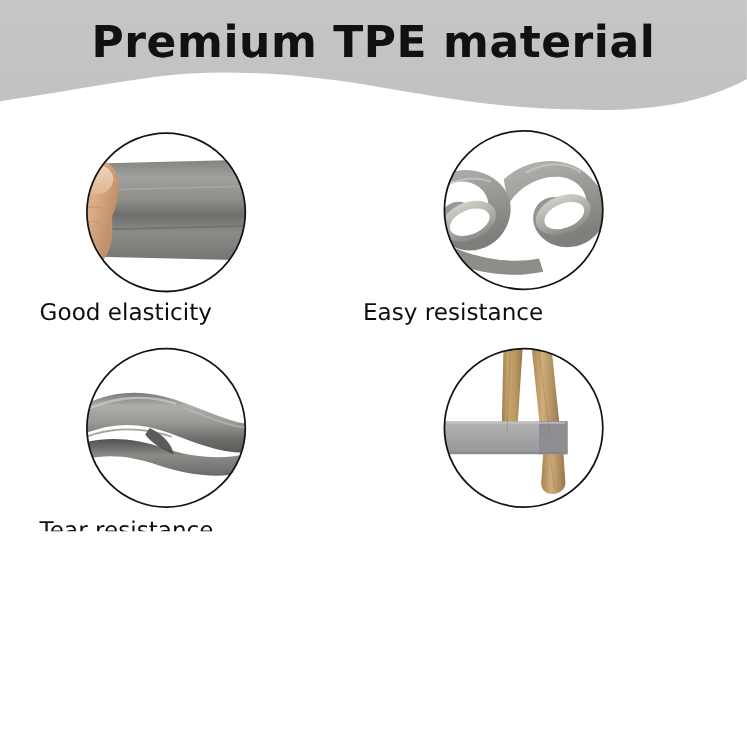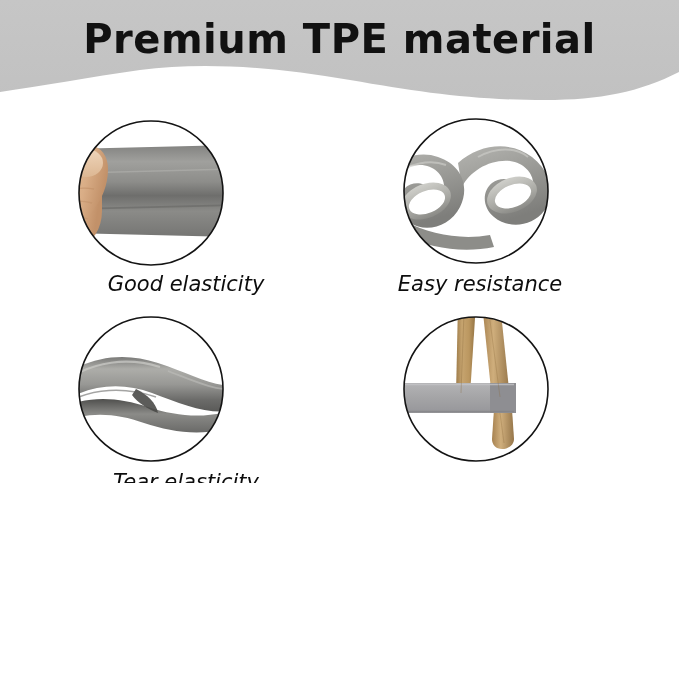--- a/index.html
+++ b/index.html
@@ -73,29 +73,27 @@
   .circle-wrap svg {
     position: absolute;
     left: 0;
     top: 0;
     display: block;
   }
 
   .feature-caption {
     position: relative;
     width: 300px;
-    text-align: center;
     font-family: "DejaVu Sans", sans-serif;
     font-weight: normal;
     font-size: 21px;
     line-height: 26px;
     color: #0d0d0d;
     margin-top: 4px;
     letter-spacing: 0px;
-    font-style: italic;
   }
   .feature-caption .line2 { display: block; }
 
   
   .product-photo {
     position: absolute;
     left: 0;
     top: 500px;
     width: 679px;
     height: 179px;
@@ -284,21 +282,21 @@
 
             <path d="M28,68 C58,48 92,44 124,54" stroke="#c9c9c5" stroke-width="2.2" fill="none" opacity="0.75"></path>
             <path d="M132,58 C158,68 180,78 198,76" stroke="#bebeba" stroke-width="1.8" fill="none" opacity="0.6"></path>
 
             <path d="M26,92 C56,74 90,74 120,84" stroke="#5a5a58" stroke-width="1.6" fill="none" opacity="0.55"></path>
           </g>
           <circle cx="115" cy="76" r="72" fill="none" stroke="#141414" stroke-width="1.6"></circle>
         </svg>
       </div>
       <div class="feature-caption">
-        <span>Tear elasticity</span>
+        <span>Tear resistance</span>
       </div>
     </div>
 
     <div class="feature-cell col-right row-bottom">
       <div class="circle-wrap">
         <svg width="300" height="152" viewBox="0 0 300 152" xmlns="http://www.w3.org/2000/svg">
           <defs>
             <clipPath id="clip4">
                 <circle cx="146" cy="76" r="72"></circle>
               </clipPath>

